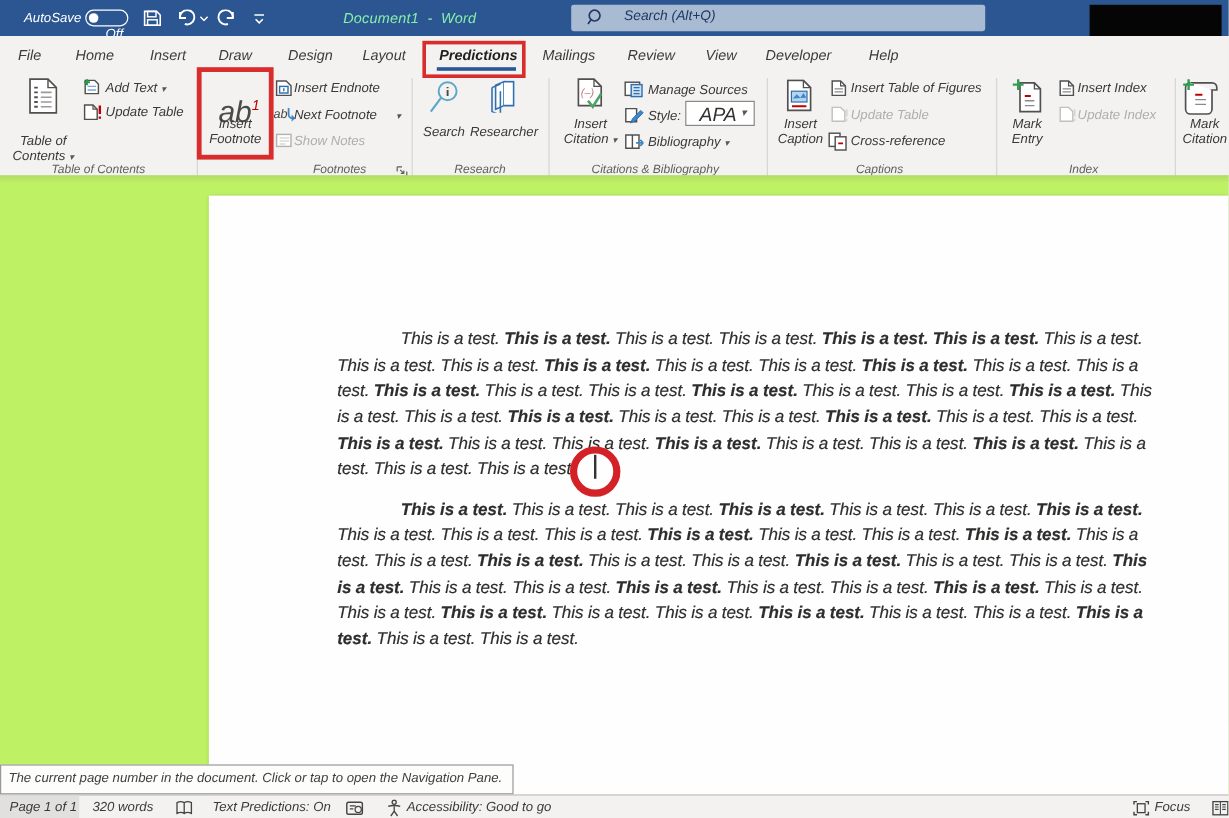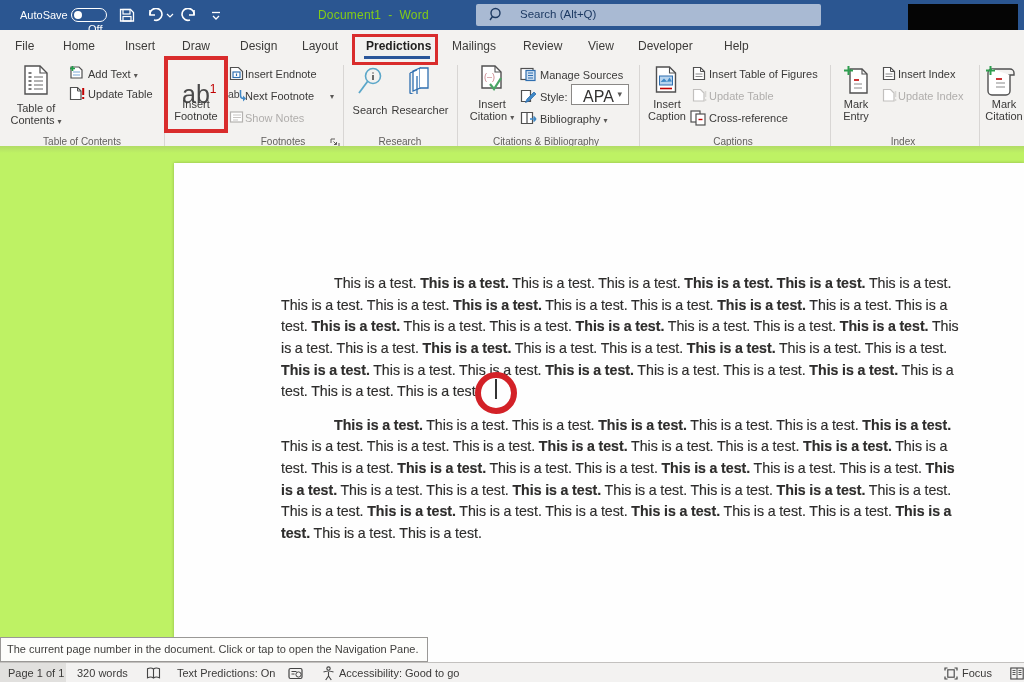--- a/index.html
+++ b/index.html
@@ -1,27 +1,27 @@
 <!DOCTYPE html>
 <html><head>
 <meta charset="utf-8">
 <style>
 * { margin:0; padding:0; box-sizing:border-box; }
 html,body { width:1024px; height:682px; overflow:hidden; }
 body { font-family:"Liberation Sans", sans-serif; }
-.root { position:relative; width:1024px; height:605px; background:#e6e5e4; }
+.root { position:relative; width:1024px; height:605px; background:#e6e5e4;font-style:italic; }
 .abs { position:absolute; }
 
 
 .titlebar { position:absolute; left:0; top:0; width:1024px; height:30px; background:#2b5691; color:#fff; }
 .titlebar .autosave { position:absolute; left:20px; top:9px; font-size:11px; color:#fff; }
 .toggle { position:absolute; left:71px; top:8px; width:36px; height:14px; border:1.4px solid #fff; border-radius:8px; }
 .toggle .knob { position:absolute; left:2px; top:1.6px; width:8px; height:8px; border-radius:50%; background:#fff; }
 .toggle .off { position:absolute; left:16px; top:14px; font-size:11px; color:#fff; }
-.tb-title { position:absolute; left:318px; top:8px; font-size:12px; color:#84cc16; letter-spacing:0.2px; }
+.tb-title { position:absolute; left:286px; top:8px; font-size:12px; color:#86efac; letter-spacing:0.2px; }
 .searchbox { position:absolute; left:476px; top:4px; width:345px; height:22px; background:#a9bad3; border-radius:2px;padding-left:12px; }
 .searchbox .mag { position:absolute; left:13px; top:3px; }
 .searchbox .stext { position:absolute; left:44px; top:4px; font-size:11.5px; color:#1d3a63; }
 .blackbox { position:absolute; left:908px; top:4px; width:110px; height:26px; background:#050505; }
 
 
 .tabrow { position:absolute; left:0; top:30px; width:1024px; height:30px; background:#f3f2f0; }
 .tab { position:absolute; top:9px; font-size:12px; color:#3c3b39; }
 .tab.sel { font-weight:bold; color:#201f1e; }
 .refunder { position:absolute; left:364px; top:56px; width:66px; height:2.5px; background:#2b579a; }
@@ -127,21 +127,21 @@
     <div class="rsep" style="left:639px"></div>
     <div class="rsep" style="left:830px"></div>
     <div class="rsep" style="left:979px"></div>
 
     <svg class="abs" style="left:24px;top:5px" width="24" height="30" viewBox="0 0 24 30">
       <path d="M1 1 h15 l7 7 v21 h-22 z" fill="#fff" stroke="#505050" stroke-width="1.4"></path>
       <path d="M16 1 v7 h7" fill="none" stroke="#505050" stroke-width="1.2"></path>
       <path d="M4.5 8 h3 M4.5 12 h3 M4.5 16 h3 M4.5 20 h3 M4.5 24 h3" stroke="#505050" stroke-width="1.6"></path>
       <path d="M10 12 h9 M10 16 h9 M10 20 h9 M10 24 h9" stroke="#9a9a9a" stroke-width="1.3"></path>
     </svg>
-    <div class="bigname" style="left:0px;top:42px;width:72px">Table of<br>Contents <span class="chev">▾</span></div>
+    <div class="bigname" style="left:0px;top:52px;width:72px">Table of<br>Contents <span class="chev">▾</span></div>
     <svg class="abs" style="left:69px;top:5px" width="15" height="15" viewBox="0 0 15 15">
       <path d="M2 2 h8 l3 3 v8 h-11 z" fill="#fff" stroke="#505050" stroke-width="1.2"></path>
       <path d="M4 7 h7 M4 10 h7" stroke="#7ba7d7" stroke-width="1.2"></path>
       <path d="M3.5 1 v5 M1 3.5 h5" stroke="#1e9e48" stroke-width="1.6"></path>
     </svg>
     <div class="rbtn-txt" style="left:88px;top:8px">Add Text <span class="chev">▾</span></div>
     <svg class="abs" style="left:69px;top:26px" width="16" height="15" viewBox="0 0 16 15">
       <path d="M1.5 1.5 h7 l3.5 3.5 v8.5 h-10.5 z" fill="#fff" stroke="#505050" stroke-width="1.2"></path>
       <path d="M8.5 1.5 v3.5 h3.5" fill="none" stroke="#505050" stroke-width="1"></path>
       <path d="M14.2 2 v7 M14.2 11 v2" stroke="#c00000" stroke-width="2"></path>

